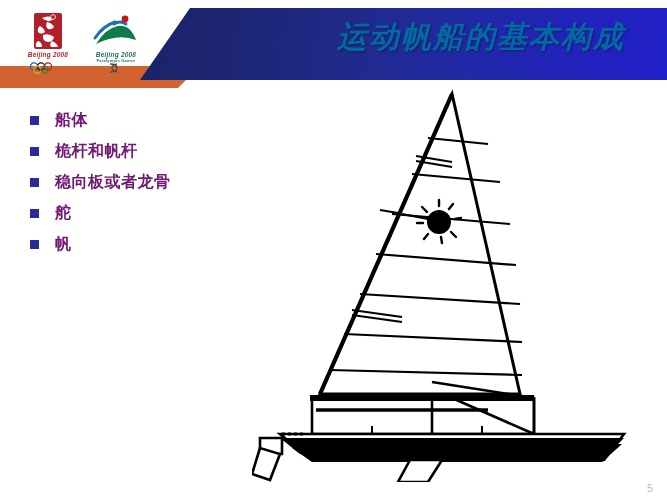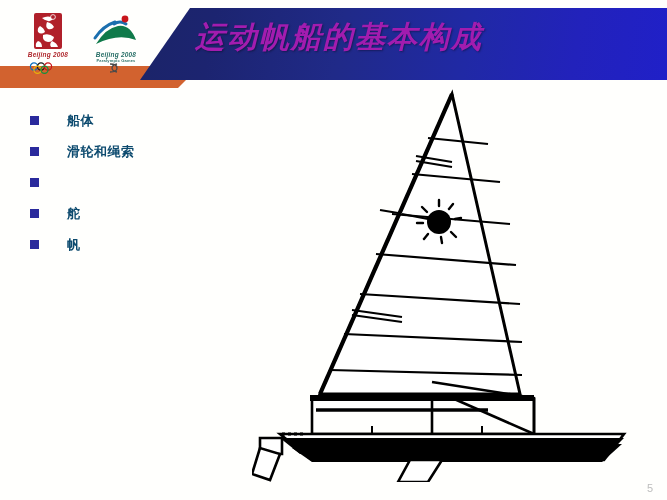--- a/index.html
+++ b/index.html
@@ -41,27 +41,28 @@
                 #1b2468 0%, #1c2470 14%,
                 #202a88 38%, #2029a5 62%,
                 #2222bb 82%, #2020c8 100%);
     clip-path: polygon(50px 0, 527px 0, 527px 72px, 0 72px);
   }
   .title-text {
     position: absolute;
     left: 195px;
     top: 17px;
     width: 430px;
-    color: #a21caf;
+    color: #0369a1;
     font-size: 30px;
     font-weight: bold;
     font-style: italic;
     letter-spacing: 2px;
     white-space: nowrap;
     text-shadow: 1px 1px 2px rgba(0,0,0,.35);
+    text-align: right;
   }
 
   
   .logo-wrap {
     position: absolute;
     top: 12px;
     width: 68px; height: 62px;
   }
   #logo-olympic { left: 14px; }
   #logo-paralympic { left: 82px; }
@@ -101,26 +102,25 @@
     align-items: center;
     height: 31px;
   }
   .bullet-marker {
     width: 9px; height: 9px;
     background: #2a2a9c;
     margin-right: 16px;
     flex: 0 0 auto;
   }
   .bullet-label {
-    color: #0c4a6e;
-    font-size: 13px;
+    color: #701a75;
+    font-size: 16px;
     font-weight: bold;
     white-space: nowrap;
     letter-spacing: .5px;
-    margin-left: 12px;
   }
 
   
   #boat-figure {
     position: absolute;
     left: 252px;
     top: 82px;
     width: 410px;
     height: 400px;
   }
@@ -197,25 +197,26 @@
 
   <div id="bullet-list">
 
     <div class="bullet-row">
       <span class="bullet-marker"></span>
       <span class="bullet-label">船体</span>
     </div>
 
     <div class="bullet-row">
       <span class="bullet-marker"></span>
-      <span class="bullet-label">滑轮和绳索</span>
-    </div>
-
-    <div class="bullet-row">
-      <span class="bullet-marker"></span>
+      <span class="bullet-label">桅杆和帆杆</span>
+    </div>
+
+    <div class="bullet-row">
+      <span class="bullet-marker"></span>
+      <span class="bullet-label">稳向板或者龙骨</span>
     </div>
 
     <div class="bullet-row">
       <span class="bullet-marker"></span>
       <span class="bullet-label">舵</span>
     </div>
 
     <div class="bullet-row">
       <span class="bullet-marker"></span>
       <span class="bullet-label">帆</span>

